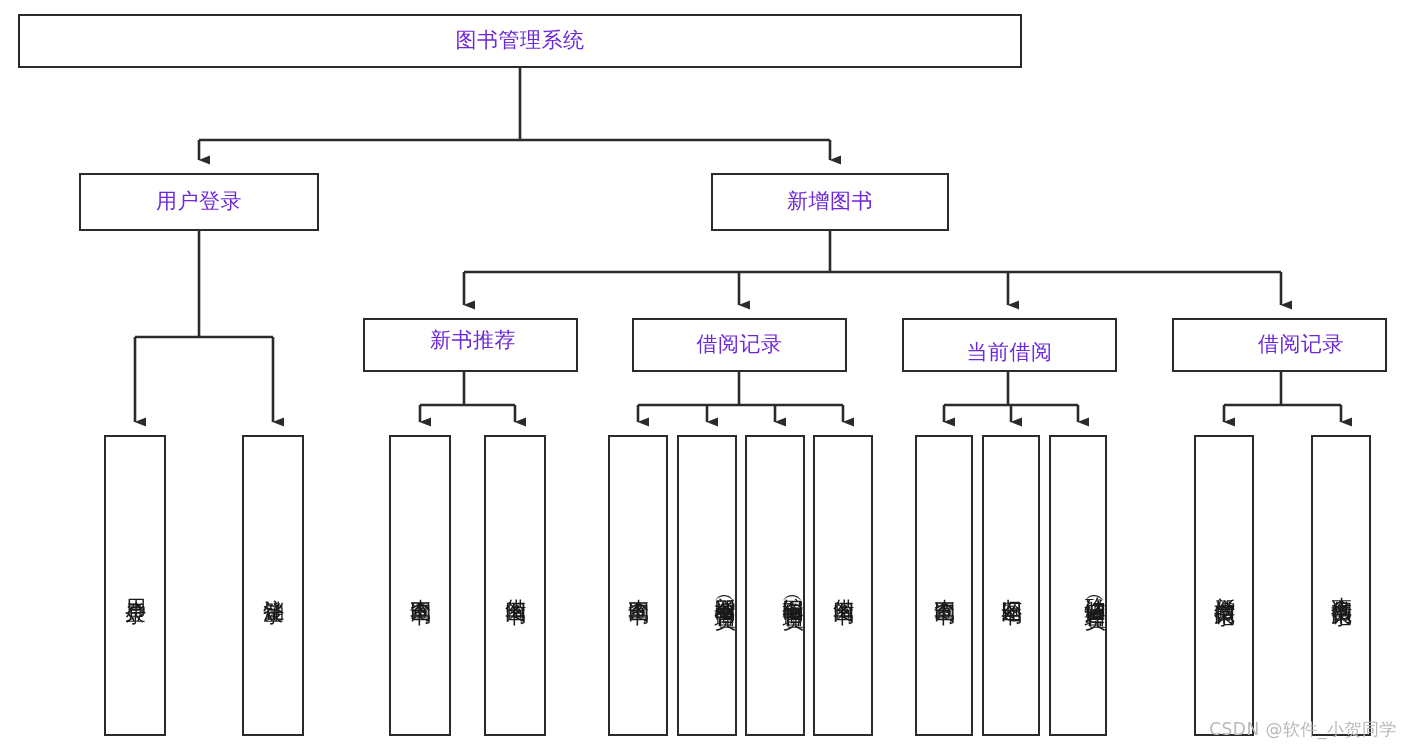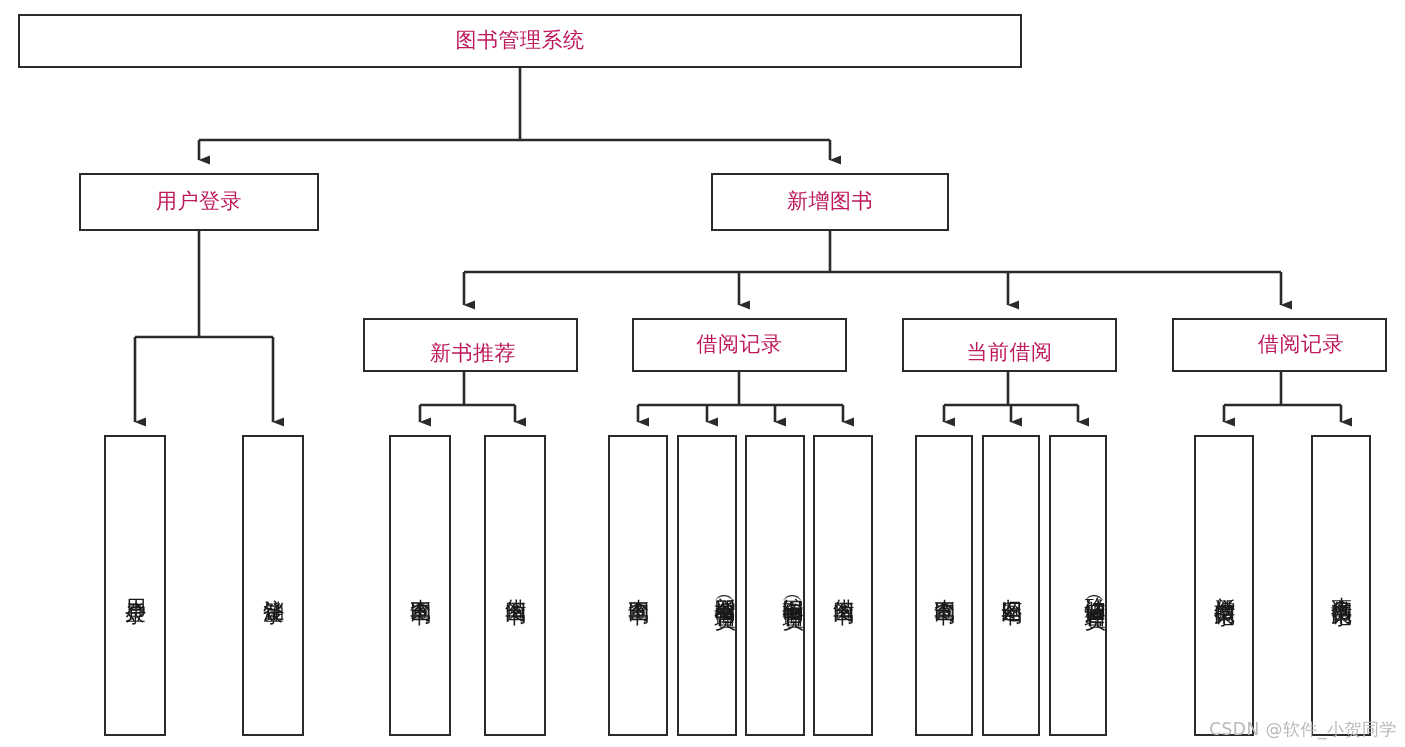--- a/index.html
+++ b/index.html
@@ -24,21 +24,21 @@
     top: 0;
     width: 1405px;
     height: 747px;
   }
   .node-label-h {
     position: absolute;
     display: flex;
     align-items: center;
     justify-content: center;
     font-size: 21px;
-    color: #be185d;
+    color: #6d28d9;
     letter-spacing: 0.5px;
     line-height: 1.1;
     white-space: nowrap;
     pointer-events: none;
   }
   .node-label-v {
     position: absolute;
     display: flex;
     align-items: center;
     justify-content: center;
@@ -145,21 +145,21 @@
   <div class="node-box" style="left:18px; top:14px; width:1004px; height:54px;"></div>
   <div class="node-label-h" style="left:18px; top:14px; width:1004px; height:54px;">图书管理系统</div>
 
   <div class="node-box" style="left:79px; top:173px; width:240px; height:58px;"></div>
   <div class="node-label-h" style="left:79px; top:173px; width:240px; height:58px;">用户登录</div>
 
   <div class="node-box" style="left:711px; top:173px; width:238px; height:58px;"></div>
   <div class="node-label-h" style="left:711px; top:173px; width:238px; height:58px;">新增图书</div>
 
   <div class="node-box" style="left:363px; top:318px; width:215px; height:54px;"></div>
-  <div class="node-label-h" style="left:363px; top:327px; width:220px; height:54px;border-radius:13px;">新书推荐</div>
+  <div class="node-label-h" style="left:363px; top:314px; width:220px; height:54px;border-radius:13px;">新书推荐</div>
 
   <div class="node-box" style="left:632px; top:318px; width:215px; height:54px;"></div>
   <div class="node-label-h" style="left:632px; top:318px; width:215px; height:54px;">借阅记录</div>
 
   <div class="node-box" style="left:902px; top:318px; width:215px; height:54px;"></div>
   <div class="node-label-h" style="left:902px; top:318px; width:215px; height:70px;border-radius:12px;">当前借阅</div>
 
   <div class="node-box" style="left:1172px; top:318px; width:215px; height:54px;"></div>
   <div class="node-label-h" style="left:1172px; top:318px; width:258px; height:54px;">借阅记录</div>
 

